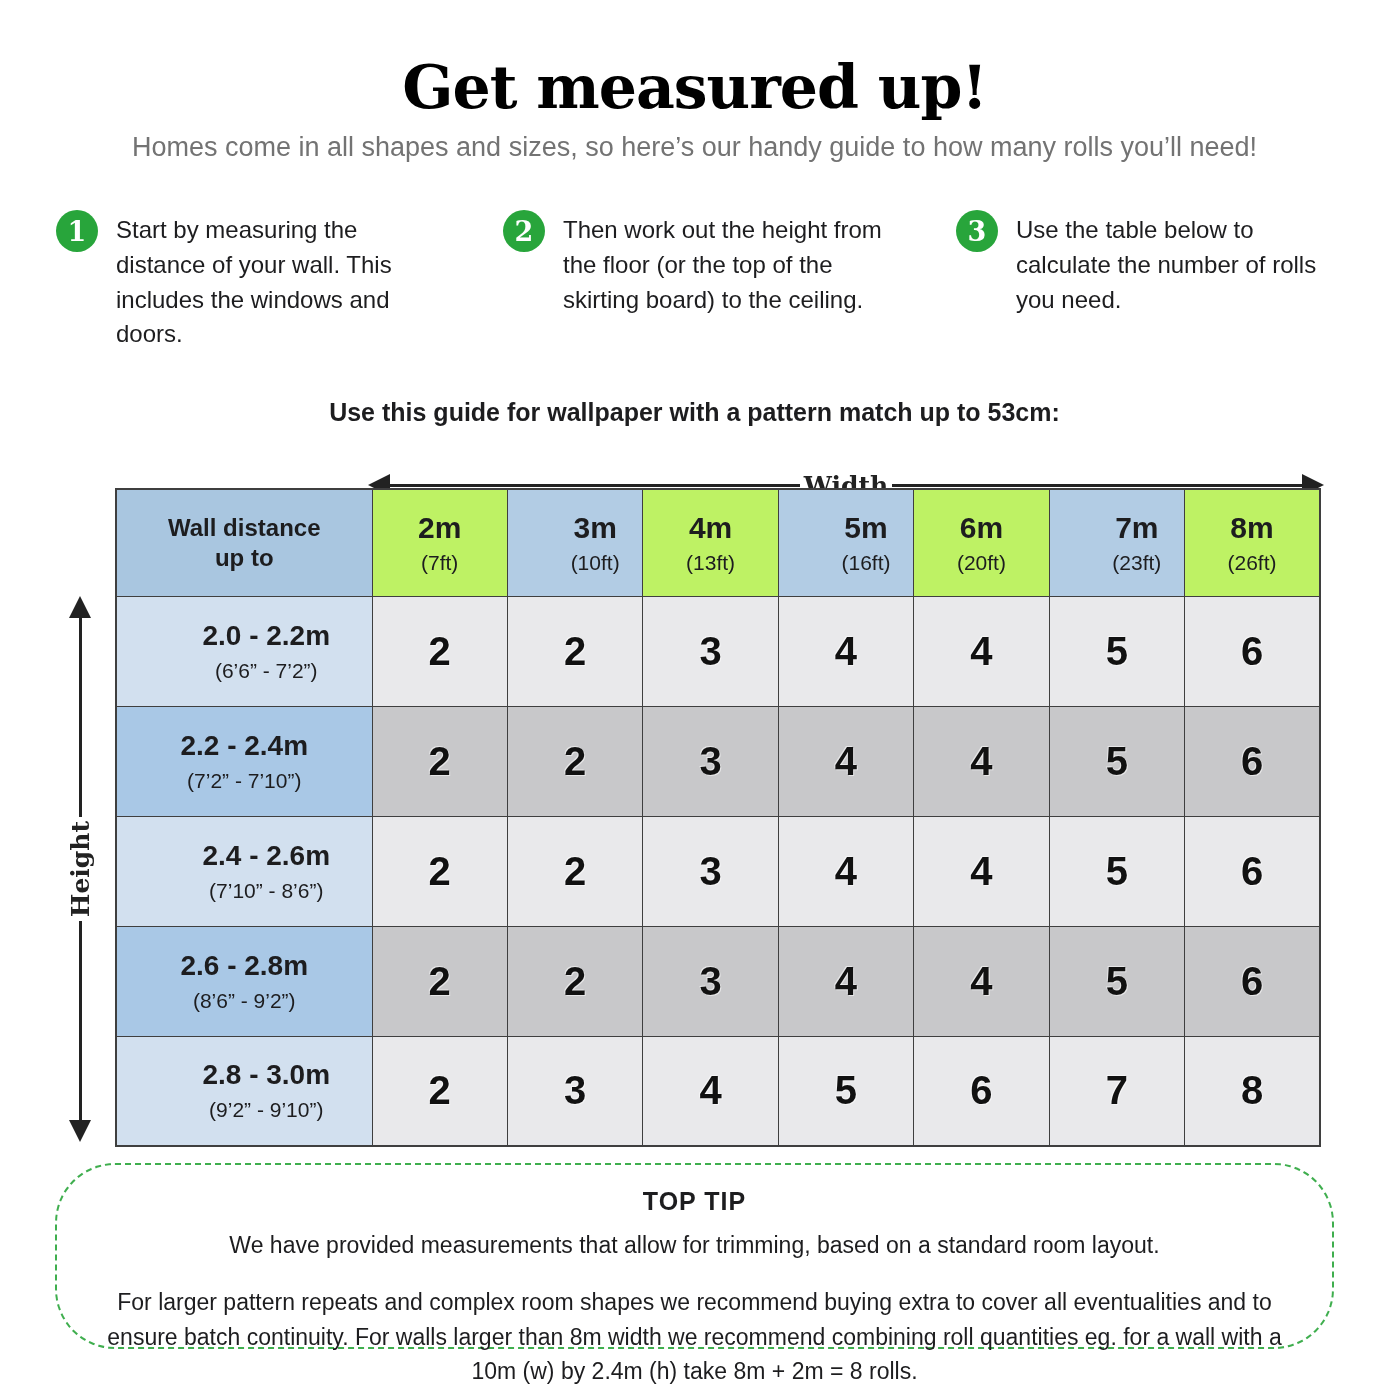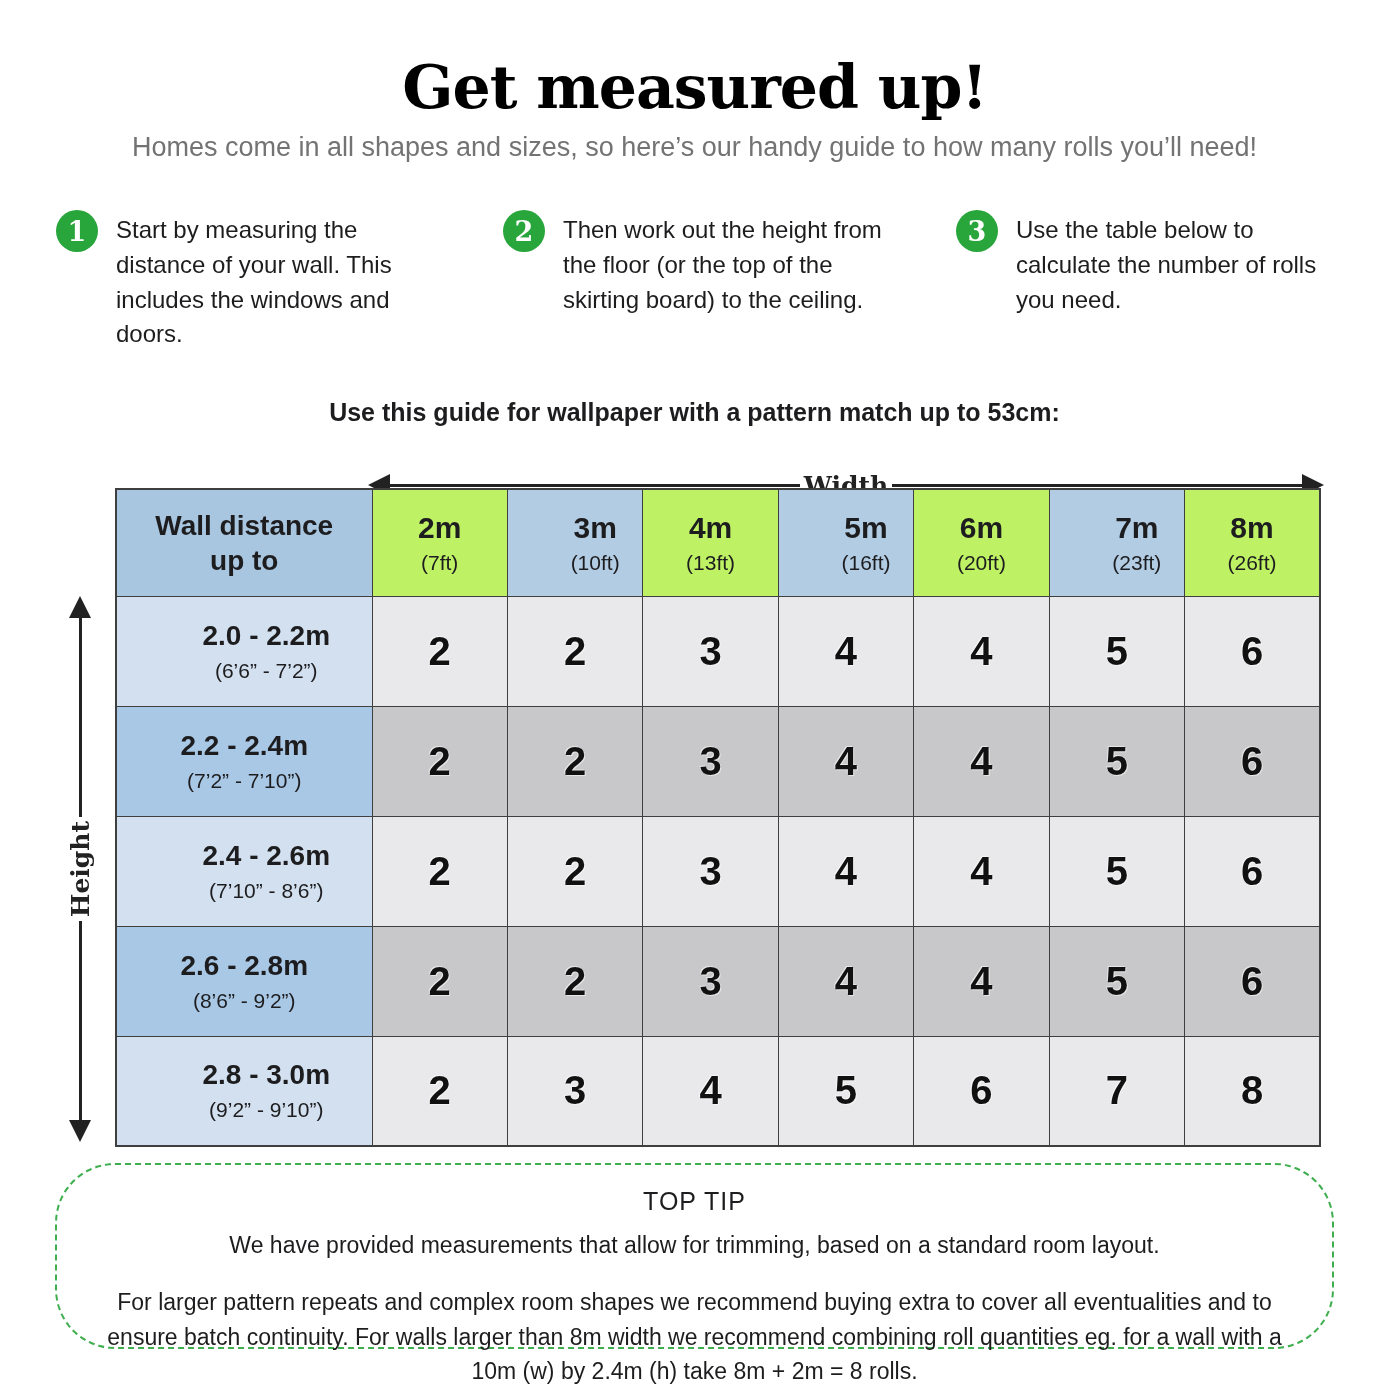--- a/index.html
+++ b/index.html
@@ -102,21 +102,21 @@
     vertical-align: middle;
   }
   table.rolls { border: 2px solid #3f3f3f; }
   col.c-label { width: 256px; }
   tr.hdr    { height: 107px; }
   tr.data-r { height: 110px; }
 
   .corner {
     background: #a9c6e0;
     font-weight: bold;
-    font-size: 28px;
+    font-size: 24px;
     line-height: 1.25;
   }
   th.col-a { background: #bef264; }
   th.col-b { background: #b2cce4; padding-left: 40px; }
   .col-m  { font-weight: bold; font-size: 30px; }
   .col-ft { font-weight: normal; font-size: 21px; margin-top: 6px; }
 
   th.label-light  { background: #d2e0ef; padding-left: 44px; }
   th.label-medium { background: #a9c8e6; }
   .range-m  { font-weight: bold; font-size: 28px; }
@@ -132,21 +132,21 @@
   }
 
   
   .top-tip {
     position: absolute; top: 1163px; left: 55px; width: 1279px; height: 186px;
     border: 2px dashed #3fae4e;
     border-radius: 60px;
     text-align: center;
     padding: 22px 40px 0 40px;
   }
-  .top-tip-title { font-weight: normal; font-size: 25px; letter-spacing: 1px; }
+  .top-tip-title { font-weight: bold; font-size: 25px; letter-spacing: 1px; }
   .top-tip-line1 { font-size: 23px; margin-top: 16px; }
   .top-tip-line2 { font-size: 23px; margin-top: 26px; line-height: 1.5; }
 </style>
 </head>
 <body>
 
 <div class="page">
 
   <div class="title">Get measured up!</div>
   <div class="subtitle">Homes come in all shapes and sizes, so here’s our handy guide to how many rolls you’ll need!</div>

